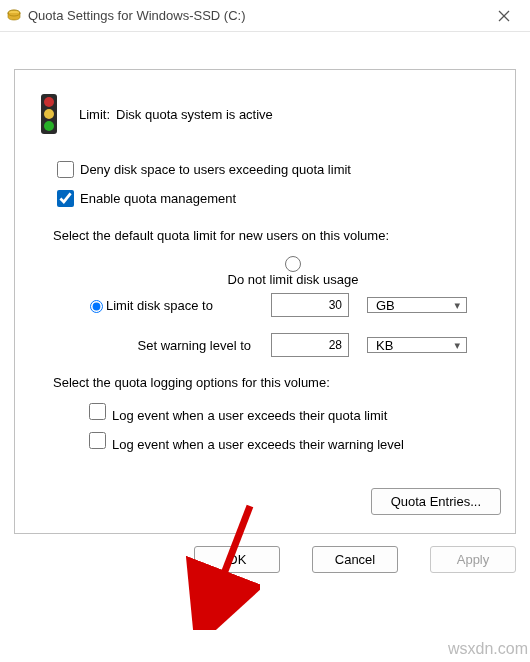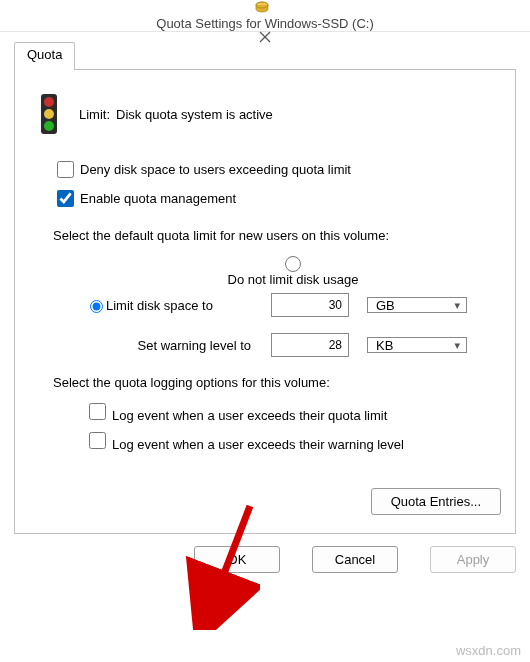--- a/index.html
+++ b/index.html
@@ -13,21 +13,20 @@
     width: 530px;
     height: 662px;
     position: relative;
   }
   .titlebar {
     display: flex;
     align-items: center;
     height: 32px;
     padding: 0 6px;
     border-bottom: 1px solid #e5e5e5;
-    flex-direction: column;
   }
   .titlebar .title-icon {
     width: 16px; height: 16px;
     margin-right: 6px;
   }
   .titlebar .title-text {
     flex: 1;
     color: #444;
     font-size: 13px;
   }
@@ -167,23 +166,23 @@
     padding: 12px 14px 14px 14px;
   }
   .arrow-overlay {
     position: absolute;
     left: 140px;
     top: 500px;
     pointer-events: none;
   }
   .watermark {
     position: absolute;
-    right: 9px;
+    right: 2px;
     bottom: 4px;
-    font-size: 13px;
+    font-size: 16px;
     color: #bbb;
   }
 </style>
 </head>
 <body>
 
 <div class="titlebar">
   <span class="title-icon">
     <svg viewBox="0 0 16 16" width="16" height="16">
       <ellipse cx="8" cy="5" rx="6" ry="3" fill="#f2c94c" stroke="#a07800" stroke-width="0.6"></ellipse>
@@ -196,21 +195,20 @@
     <svg width="12" height="12" viewBox="0 0 12 12">
       <line x1="1" y1="1" x2="11" y2="11" stroke="#555" stroke-width="1.3"></line>
       <line x1="11" y1="1" x2="1" y2="11" stroke="#555" stroke-width="1.3"></line>
     </svg>
   </div>
 </div>
 
 <div class="dialog-body">
 
   <div class="tabstrip">
-    <div class="tab">Quota</div>
     <div class="tab-underline"></div>
   </div>
 
   <div class="tab-panel">
 
     <div class="status-row">
       <span class="traffic-icon">
         <svg viewBox="0 0 32 44" width="32" height="44">
           <rect x="8" y="2" width="16" height="40" rx="3" fill="#2b2b2b"></rect>
           <circle cx="16" cy="10" r="5" fill="#c73030"></circle>

